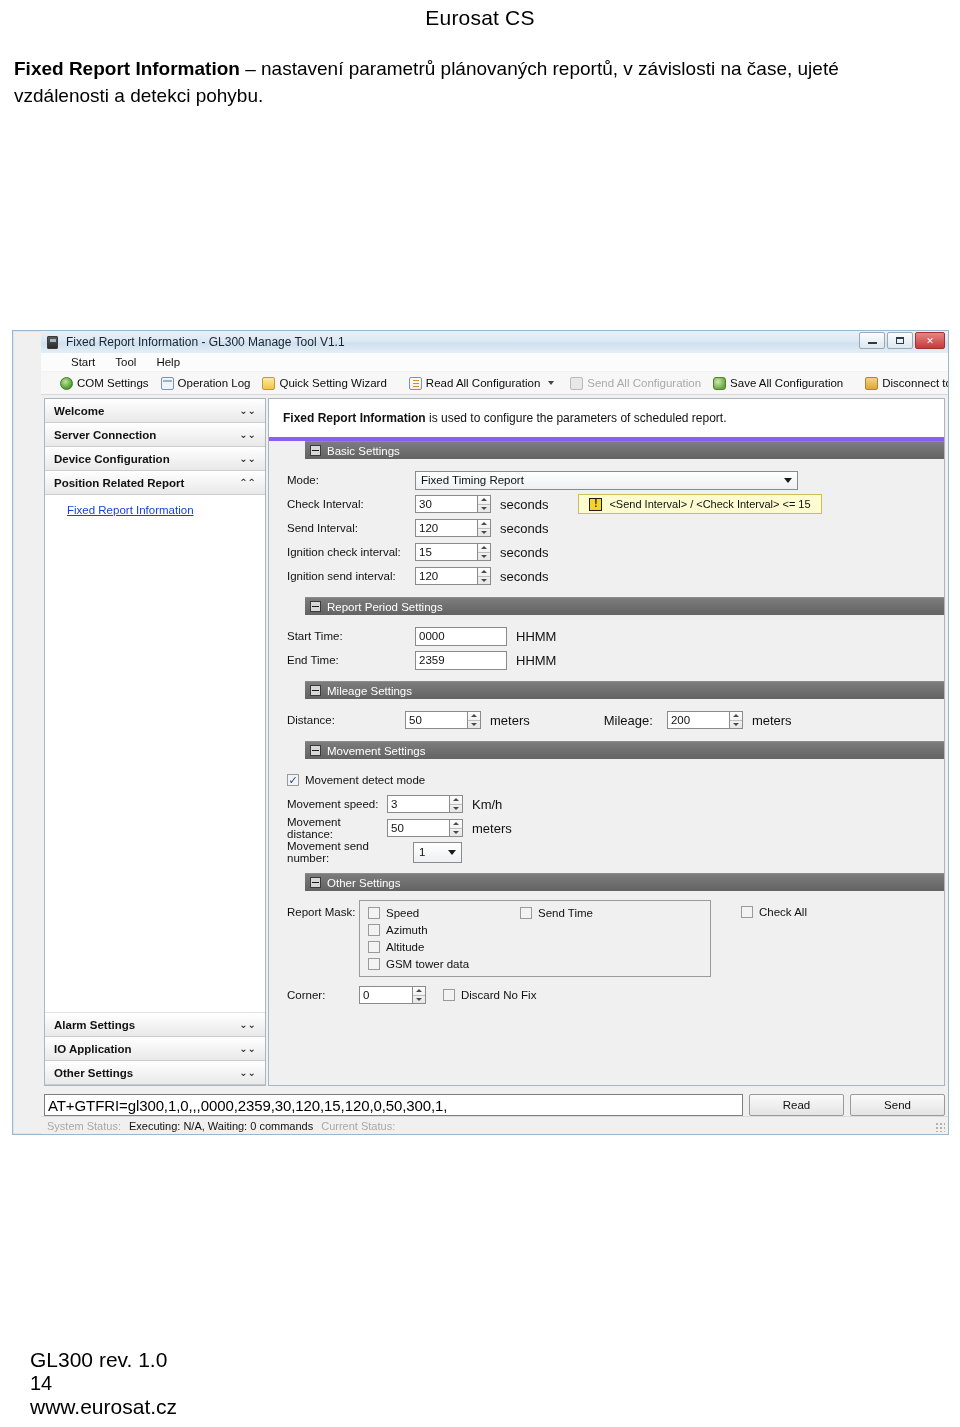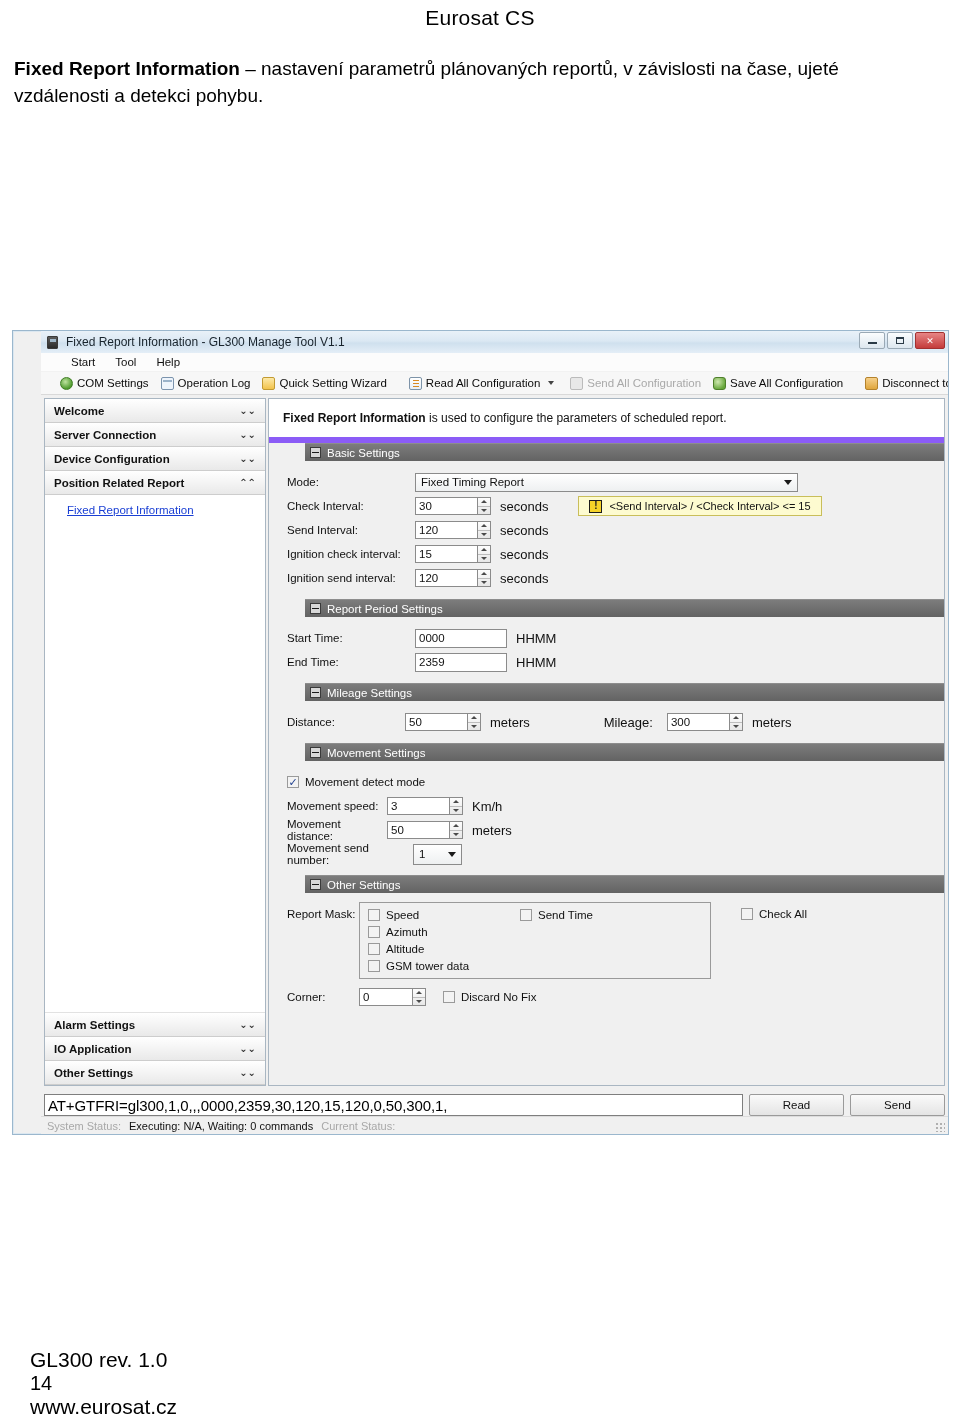--- a/index.html
+++ b/index.html
@@ -158,21 +158,21 @@
 
   
   .content {
     flex: 1 1 auto; min-width:0;
     background: #f0f0f0;
     display:flex; flex-direction:column;
     border: 1px solid #a9b6c2;
     overflow: hidden;
   }
   .intro {
-    background:#fff; border-bottom:6px solid #8b5cf6;
+    background:#fff; border-bottom:4px solid #8b5cf6;
     padding: 12px 14px; font-size: 12px; color:#111;
     flex: 0 0 auto;
   }
   .intro b { font-weight:bold; }
 
   .panel { display:flex; flex-direction:column; }
   .panel-hdr {
     background: linear-gradient(to bottom,#7c7c7c,#636363);
     color:#fff; font-size: 11.5px;
     height: 18px; display:flex; align-items:center; gap:6px;
@@ -516,21 +516,21 @@
                     <span class="tri-u"></span>
                   </div>
                 <div class="b">
                     <span class="tri-d"></span>
                   </div>
               </div>
             </div>
             <span class="unit">meters</span>
             <span class="unit" style="margin-left:74px">Mileage:</span>
             <div class="spin" style="margin-left:14px">
-              <div class="inp" style="width:62px">300</div>
+              <div class="inp" style="width:62px">200</div>
               <div class="btns">
                 <div class="b">
                     <span class="tri-u"></span>
                   </div>
                 <div class="b">
                     <span class="tri-d"></span>
                   </div>
               </div>
             </div>
             <span class="unit">meters</span>

